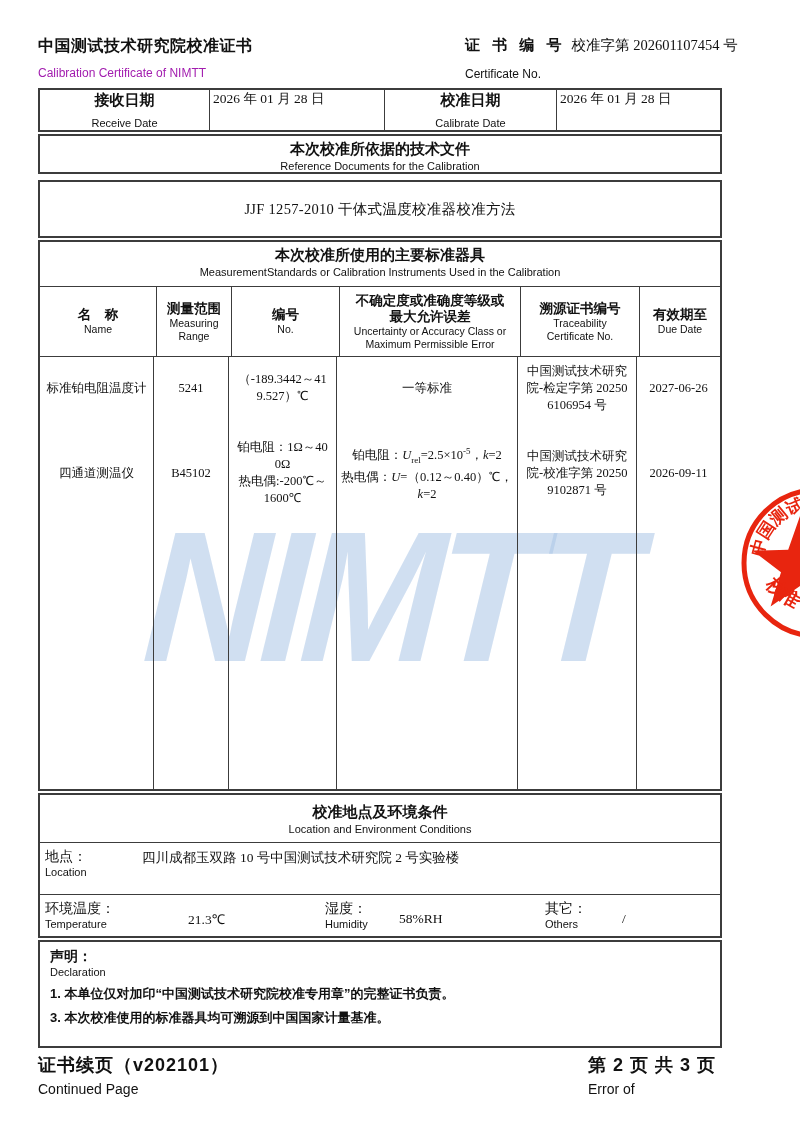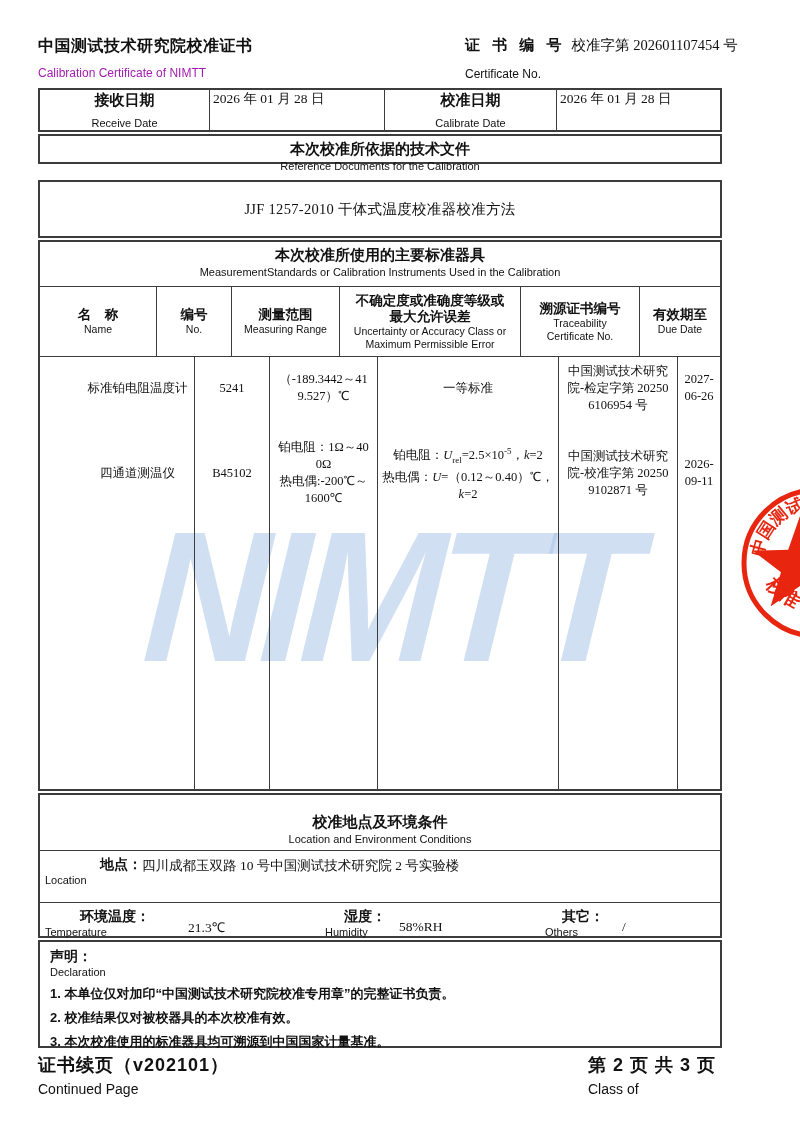--- a/index.html
+++ b/index.html
@@ -11,21 +11,21 @@
   .title-zh{left:38px;top:36px;font-size:16px;font-weight:700;letter-spacing:.5px;}
   .title-en{left:38px;top:66px;font-size:12px;color:#a21caf;}
   .certno{left:465px;top:36px;font-size:15px;}
   .certno .lbl{font-weight:700;letter-spacing:4px;}
   .certno .val{font-family:"Liberation Serif",serif;font-size:14.5px;margin-left:6px;}
   .certno-en{left:465px;top:67px;font-size:12px;}
 
   
   .box{position:absolute;left:38px;width:684px;border:2px solid #3c3c3c;box-sizing:border-box;background:transparent;z-index:2;}
   .b1{top:88px;height:44px;}
-  .b2{top:134px;height:30px;}
+  .b2{top:134px;height:40px;}
   .b3{top:180px;height:58px;}
   .b4{top:240px;height:551px;}
   .b5{top:793px;height:145px;}
   .b6{top:940px;height:108px;}
 
   .sec-head{text-align:center;padding-top:3px;}
   .sec-head .zh{font-size:15px;font-weight:700;line-height:20px;}
   .sec-head .en{font-size:11px;line-height:14px;}
 
   
@@ -43,33 +43,33 @@
   
   .b4 .sec-head{border-bottom:1px solid #3c3c3c;height:45px;box-sizing:border-box;}
   .cols{display:grid;grid-template-columns:117px 75px 108px 181px 119px 1fr;height:70px;border-bottom:1px solid #3c3c3c;box-sizing:border-box;}
   .cols>div{border-right:1px solid #3c3c3c;display:flex;flex-direction:column;align-items:center;justify-content:center;text-align:center;padding:1px 1px;box-sizing:border-box;}
   .cols>div:last-child{border-right:none;}
   .cols .zh{font-size:13.5px;font-weight:700;line-height:16px;white-space:pre-line;}
   .cols .en{font-size:10.5px;line-height:12.5px;white-space:pre-line;}
   .tbody{display:flex;height:432px;}
   .tbody>div{border-right:1px solid #3c3c3c;box-sizing:border-box;padding-top:4px;}
   .tbody>div:last-child{border-right:none;}
-  .tc1{width:114px;margin-left:41px;} .tc2{width:75px;} .tc3{width:108px;} .tc4{width:181px;} .tc5{width:119px;} .tc6{flex:1;}
+  .tc1{width:114px;} .tc2{width:75px;} .tc3{width:108px;} .tc4{width:181px;} .tc5{width:119px;} .tc6{flex:1;}
   .e1{height:54px;display:flex;flex-direction:column;align-items:center;justify-content:center;text-align:center;}
   .e2{height:116px;display:flex;flex-direction:column;align-items:center;justify-content:center;text-align:center;}
   .cellv{font-family:"Liberation Serif",serif;font-size:12.5px;line-height:17px;white-space:pre-line;}
   .cellv i{font-style:italic;}
   .cellv sub{font-size:9px;}
   .cellv sup{font-size:9px;}
 
   
-  .b5 .sec-head{border-bottom:1px solid #3c3c3c;height:56px;box-sizing:border-box;padding-top:17px;}
+  .b5 .sec-head{border-bottom:1px solid #3c3c3c;height:48px;box-sizing:border-box;padding-top:7px;}
   .locrow{display:flex;height:52px;border-bottom:1px solid #3c3c3c;box-sizing:border-box;}
   .lbl2{padding:4px 0 0 5px;width:102px;box-sizing:border-box;}
-  .lbl2 .zh{font-size:14px;font-weight:700;line-height:18px;text-align:right;}
+  .lbl2 .zh{font-size:14px;font-weight:400;line-height:18px;}
   .lbl2 .en{font-size:11px;line-height:14px;}
   .locbody{padding-top:5px;}
   .loc-zh{font-family:"Liberation Serif",serif;font-size:13.5px;line-height:20px;}
   .loc-en{font-family:"Liberation Mono",monospace;font-size:12.5px;line-height:19px;}
   .envrow{display:flex;height:47px;}
   .env-val{font-family:"Liberation Serif",serif;font-size:13.5px;display:flex;align-items:center;box-sizing:border-box;}
 
   
   .b6{padding:5px 10px;box-sizing:border-box;}
   .dec-zh{font-size:14px;font-weight:700;line-height:18px;}
@@ -133,26 +133,26 @@
     <div class="sec-head">
       <div class="zh">本次校准所使用的主要标准器具</div>
       <div class="en">MeasurementStandards or Calibration Instruments Used in the Calibration</div>
     </div>
     <div class="cols">
       <div>
         <div class="zh">名　称</div>
         <div class="en">Name</div>
       </div>
       <div>
+        <div class="zh">测量范围</div>
+        <div class="en">Measuring Range</div>
+      </div>
+      <div>
         <div class="zh">编号</div>
         <div class="en">No.</div>
-      </div>
-      <div>
-        <div class="zh">测量范围</div>
-        <div class="en">Measuring Range</div>
       </div>
       <div>
         <div class="zh">不确定度或准确度等级或
 最大允许误差</div>
         <div class="en">Uncertainty or Accuracy Class or Maximum Permissible Error</div>
       </div>
       <div>
         <div class="zh">溯源证书编号</div>
         <div class="en">Traceability
 Certificate No.</div>
@@ -234,31 +234,30 @@
         <div class="en">Others</div>
       </div>
       <div class="env-val" style="padding-left:18px;">/</div>
     </div>
   </div>
 
   <div class="box b6">
     <div class="dec-zh">声明：</div>
     <div class="dec-en">Declaration</div>
     <div class="dec-item">1. 本单位仅对加印“中国测试技术研究院校准专用章”的完整证书负责。</div>
-    <div class="dec-item">2. 校准结果仅对被校器具的本次校准有效。</div>
     <div class="dec-item">3. 本次校准使用的标准器具均可溯源到中国国家计量基准。</div>
   </div>
 
   <div class="abs foot-l">
     <div class="foot-zh">证书续页（v202101）</div>
     <div class="foot-en">Continued Page</div>
   </div>
   <div class="abs foot-r">
     <div class="foot-zh">第 2 页 共 3 页</div>
-    <div class="foot-en">Class of</div>
+    <div class="foot-en">Error of</div>
   </div>
 
   <svg class="abs stamp" width="160" height="160" viewBox="0 0 160 160">
     <circle cx="77" cy="77" r="73" fill="none" stroke="#e8250f" stroke-width="5"></circle>
     <polygon fill="#e8250f" points="60,30 71.8,63.8 107.6,64.6 79,86.2 89.4,120.5 60,100 30.6,120.5 41,86.2 12.4,64.6 48.2,63.8"></polygon>
     <defs>
       <path id="arcTop" d="M 22 77 A 55 55 0 0 1 132 77"></path>
       <path id="arcBottom" d="M 20 88 A 62 62 0 0 0 134 88"></path>
     </defs>
     <text fill="#e8250f" font-size="17" font-weight="bold">

